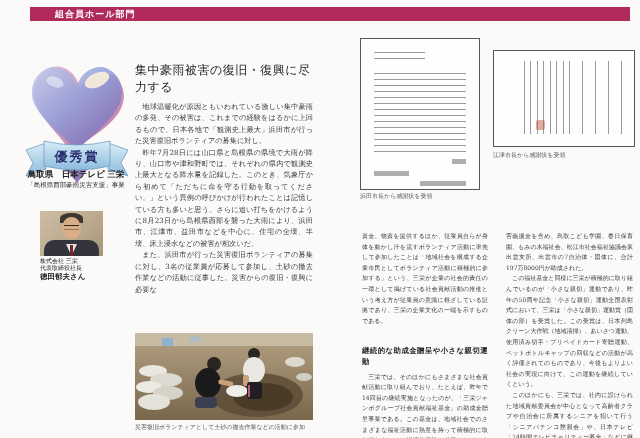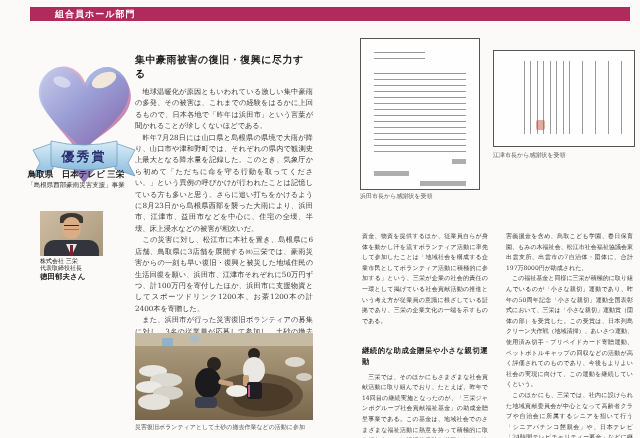--- a/index.html
+++ b/index.html
@@ -17,21 +17,21 @@
     position:absolute;left:30px;top:7px;width:600px;height:14px;
     background:#b12a5c;
     color:#ffffff;
     font-family:"Liberation Sans", sans-serif;
     font-weight:bold;font-size:9px;line-height:14px;
     padding-left:25px;box-sizing:border-box;
     letter-spacing:1px;
   }
 
   
-  .heart-wrap{position:absolute;left:32px;top:50px;width:104px;height:138px;}
+  .heart-wrap{position:absolute;left:25px;top:50px;width:104px;height:138px;}
   .company-line{
     position:absolute;left:12px;top:169px;width:128px;text-align:center;
     font-family:"Liberation Sans", sans-serif;font-weight:bold;font-size:8.5px;color:#222;
   }
   .project-line{
     position:absolute;left:8px;top:181px;width:136px;text-align:center;
     font-family:"Liberation Sans", sans-serif;font-size:6.5px;color:#333;
   }
   .pres-photo{
     position:absolute;left:40px;top:211px;width:63px;height:45px;
@@ -50,21 +50,21 @@
   }
   .pres-caption .c1,.pres-caption .c2{font-size:6px;line-height:7px;}
   .pres-caption .c3{font-size:7.5px;font-weight:bold;line-height:10px;}
 
   
   .col1{position:absolute;left:135px;top:44px;width:178px;}
   .article-title{
     font-size:13.5px;font-weight:bold;line-height:17px;color:#1f1f1f;letter-spacing:1px;
   }
   .sec-heading{
-    font-size:10px;font-weight:bold;color:#1f1f1f;margin-top:9px;letter-spacing:.5px;
+    font-size:12px;font-weight:normal;color:#1f1f1f;margin-top:18px;letter-spacing:.5px;
   }
   .body-text{font-size:7.2px;line-height:11.4px;text-align:justify;margin-top:5px;}
   .body-text p{margin:0;}
 
   
   .vol-photo{position:absolute;left:135px;top:333px;width:178px;height:87px;overflow:hidden;}
   .vol-caption{
     position:absolute;left:135px;top:423px;width:200px;
     font-family:"Liberation Sans", sans-serif;font-size:6px;color:#555;
   }
@@ -151,23 +151,22 @@
   </div>
   <div class="pres-caption">
     <div class="c1">株式会社 三栄</div>
     <div class="c2">代表取締役社長</div>
     <div class="c3">徳田郁夫さん</div>
   </div>
 
   <div class="col1">
     <div class="sec-heading">集中豪雨被害の復旧・復興に尽力する</div>
     <div class="body-text">
-      <p>　地球温暖化が原因ともいわれている激しい集中豪雨の多発、その被害は、これまでの経験をはるかに上回るもので、日本各地で「昨年は浜田市」という言葉が聞かれることが珍しくないほどである。</p>
+      <p>　地球温暖化が原因ともいわれている激しい集中豪雨の多発、その被害は、これまでの経験をはるかに上回るもので、日本各地で「観測史上最大」浜田市が行った災害復旧ボランティアの募集に対し。</p>
       <p>　昨年7月28日には山口県と島根県の県境で大雨が降り、山口市や津和野町では、それぞれの県内で観測史上最大となる降水量を記録した。このとき、気象庁から初めて「ただちに命を守る行動を取ってください。」という異例の呼びかけが行われたことは記憶している方も多いと思う。さらに追い打ちをかけるように8月23日から島根県西部を襲った大雨により、浜田市、江津市、益田市などを中心に、住宅の全壊、半壊、床上浸水などの被害が相次いだ。</p>
-      <p>　この災害に対し、松江市に本社を置き、島根県に6店舗、鳥取県に3店舗を展開する㈱三栄では、豪雨災害からの一刻も早い復旧・復興と被災した地域住民の生活回復を願い、浜田市、江津市それぞれに50万円ずつ、計100万円を寄付したほか、浜田市に支援物資としてスポーツドリンク1200本、お茶1200本の計2400本を寄贈した。</p>
       <p>　また、浜田市が行った災害復旧ボランティアの募集に対し、3名の従業員が応募して参加し、土砂の撤去作業などの活動に従事した。災害からの復旧・復興に必要な</p>
     </div>
   </div>
 
   <div class="vol-photo">
     <svg width="178" height="87" viewBox="0 0 178 87">
       <defs>
         <linearGradient id="mud" x1="0" y1="0" x2="0" y2="1">
           <stop offset="0" stop-color="#b5a284"></stop>
           <stop offset="1" stop-color="#79674c"></stop>

